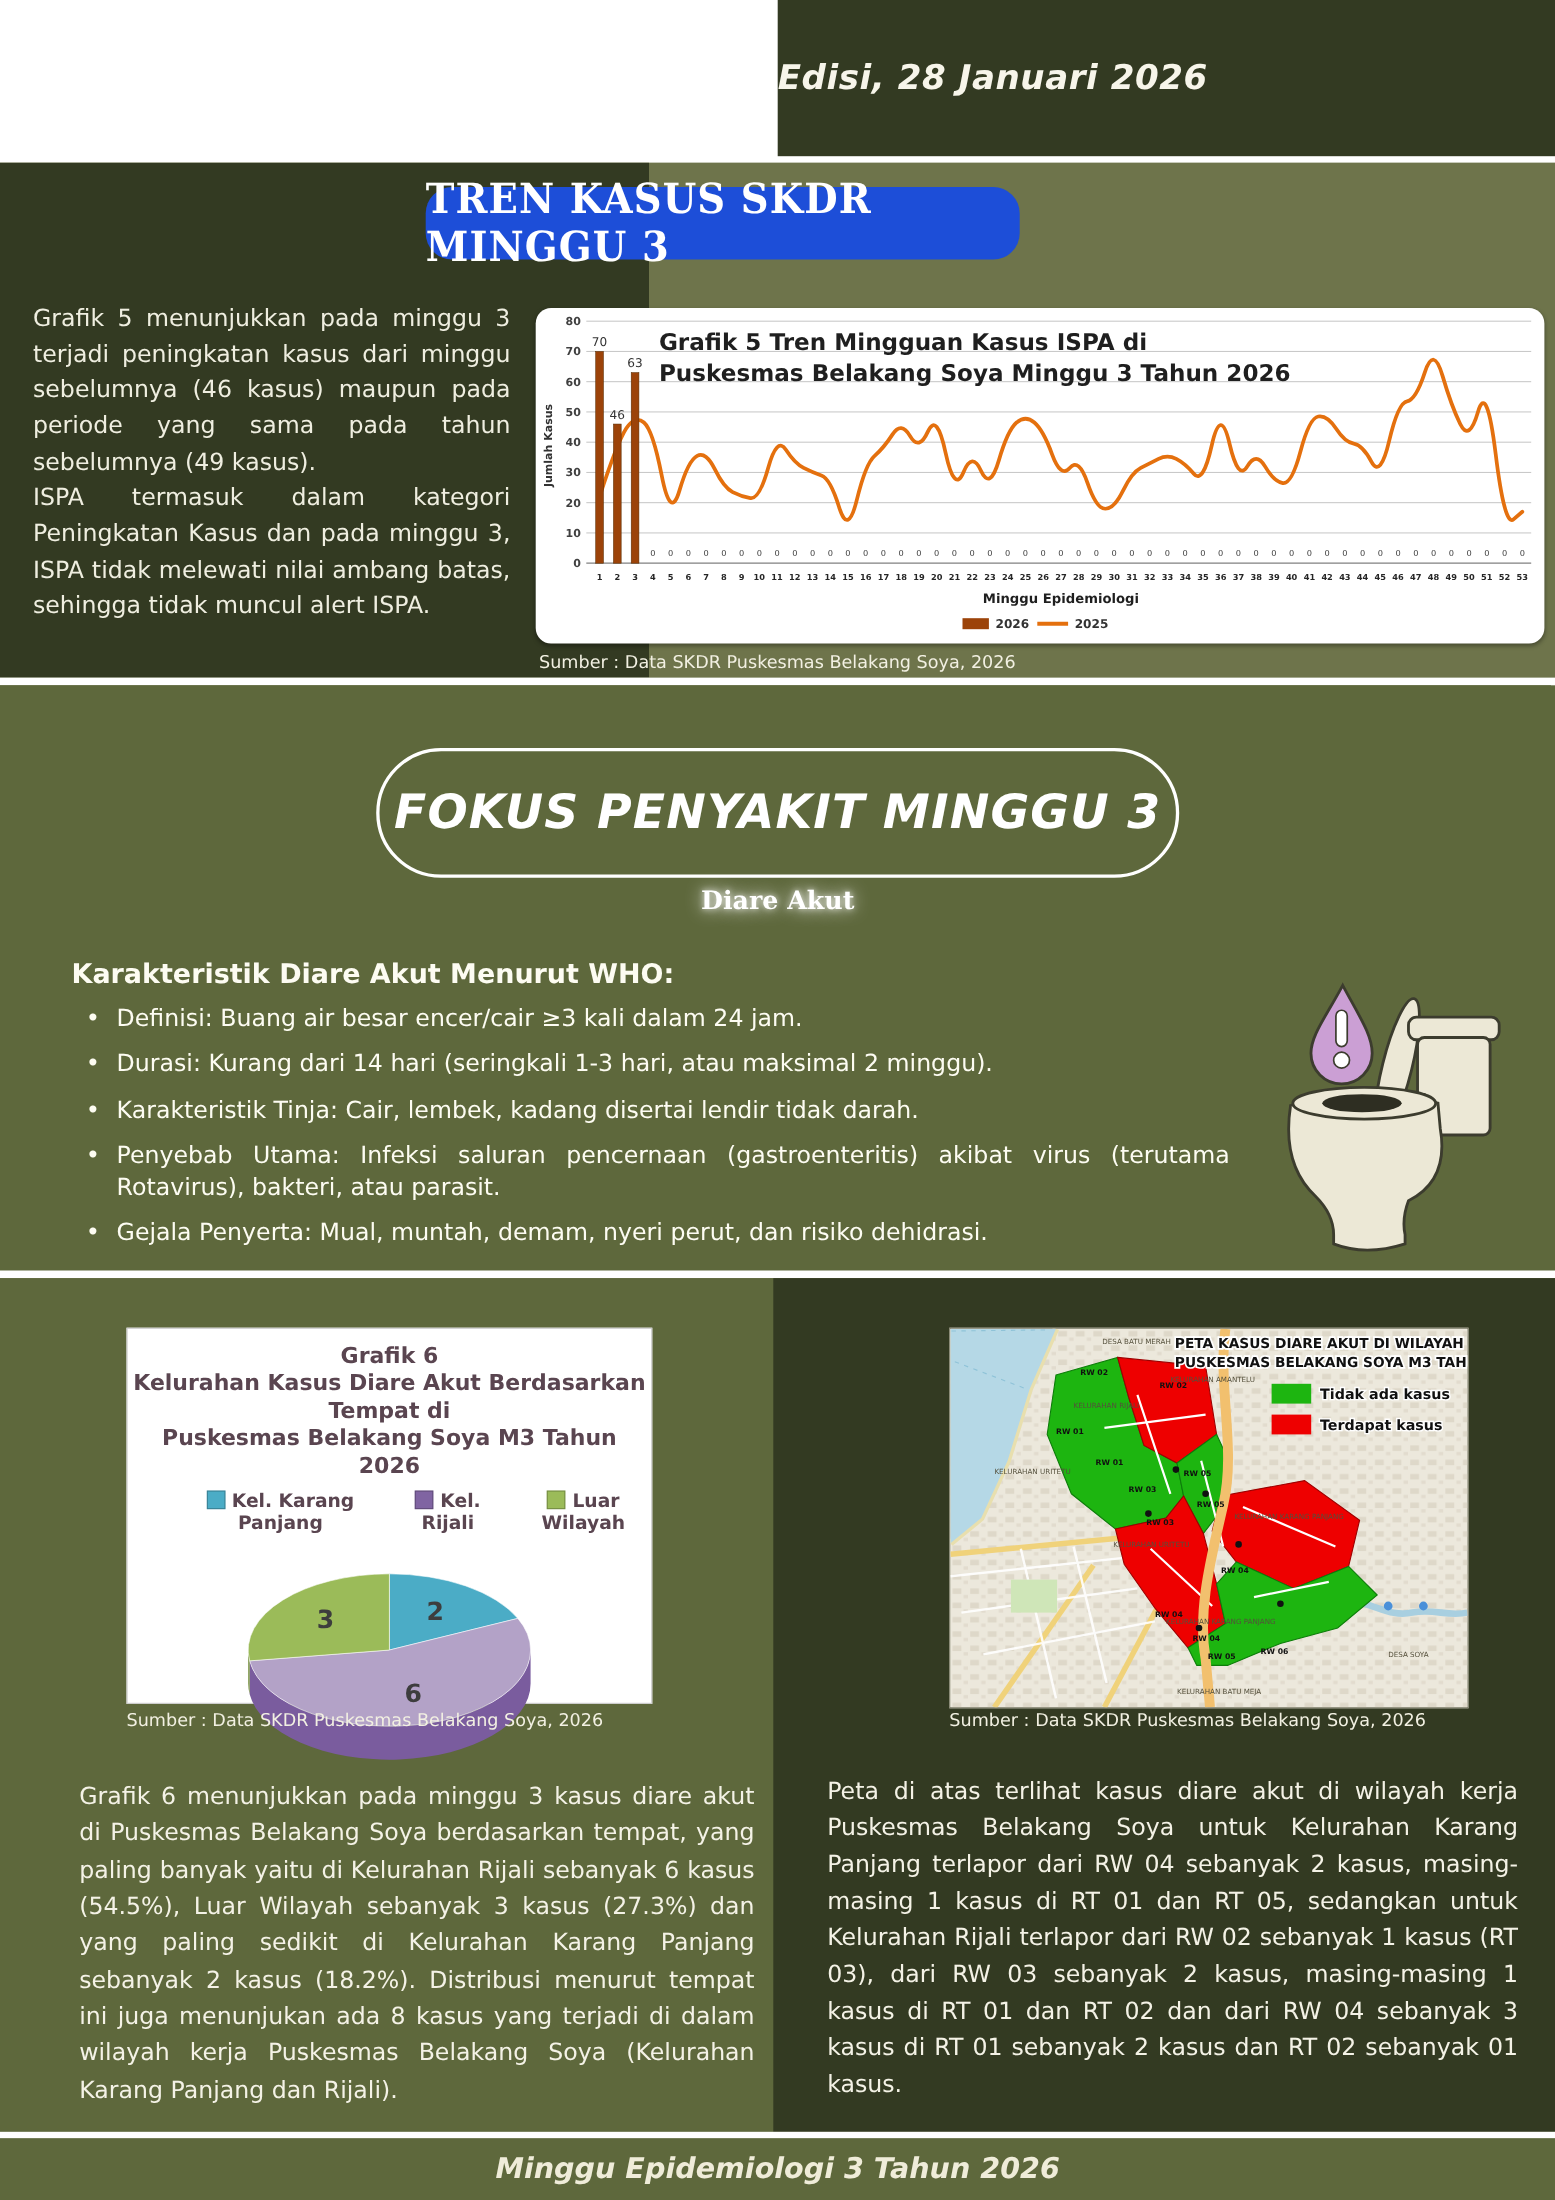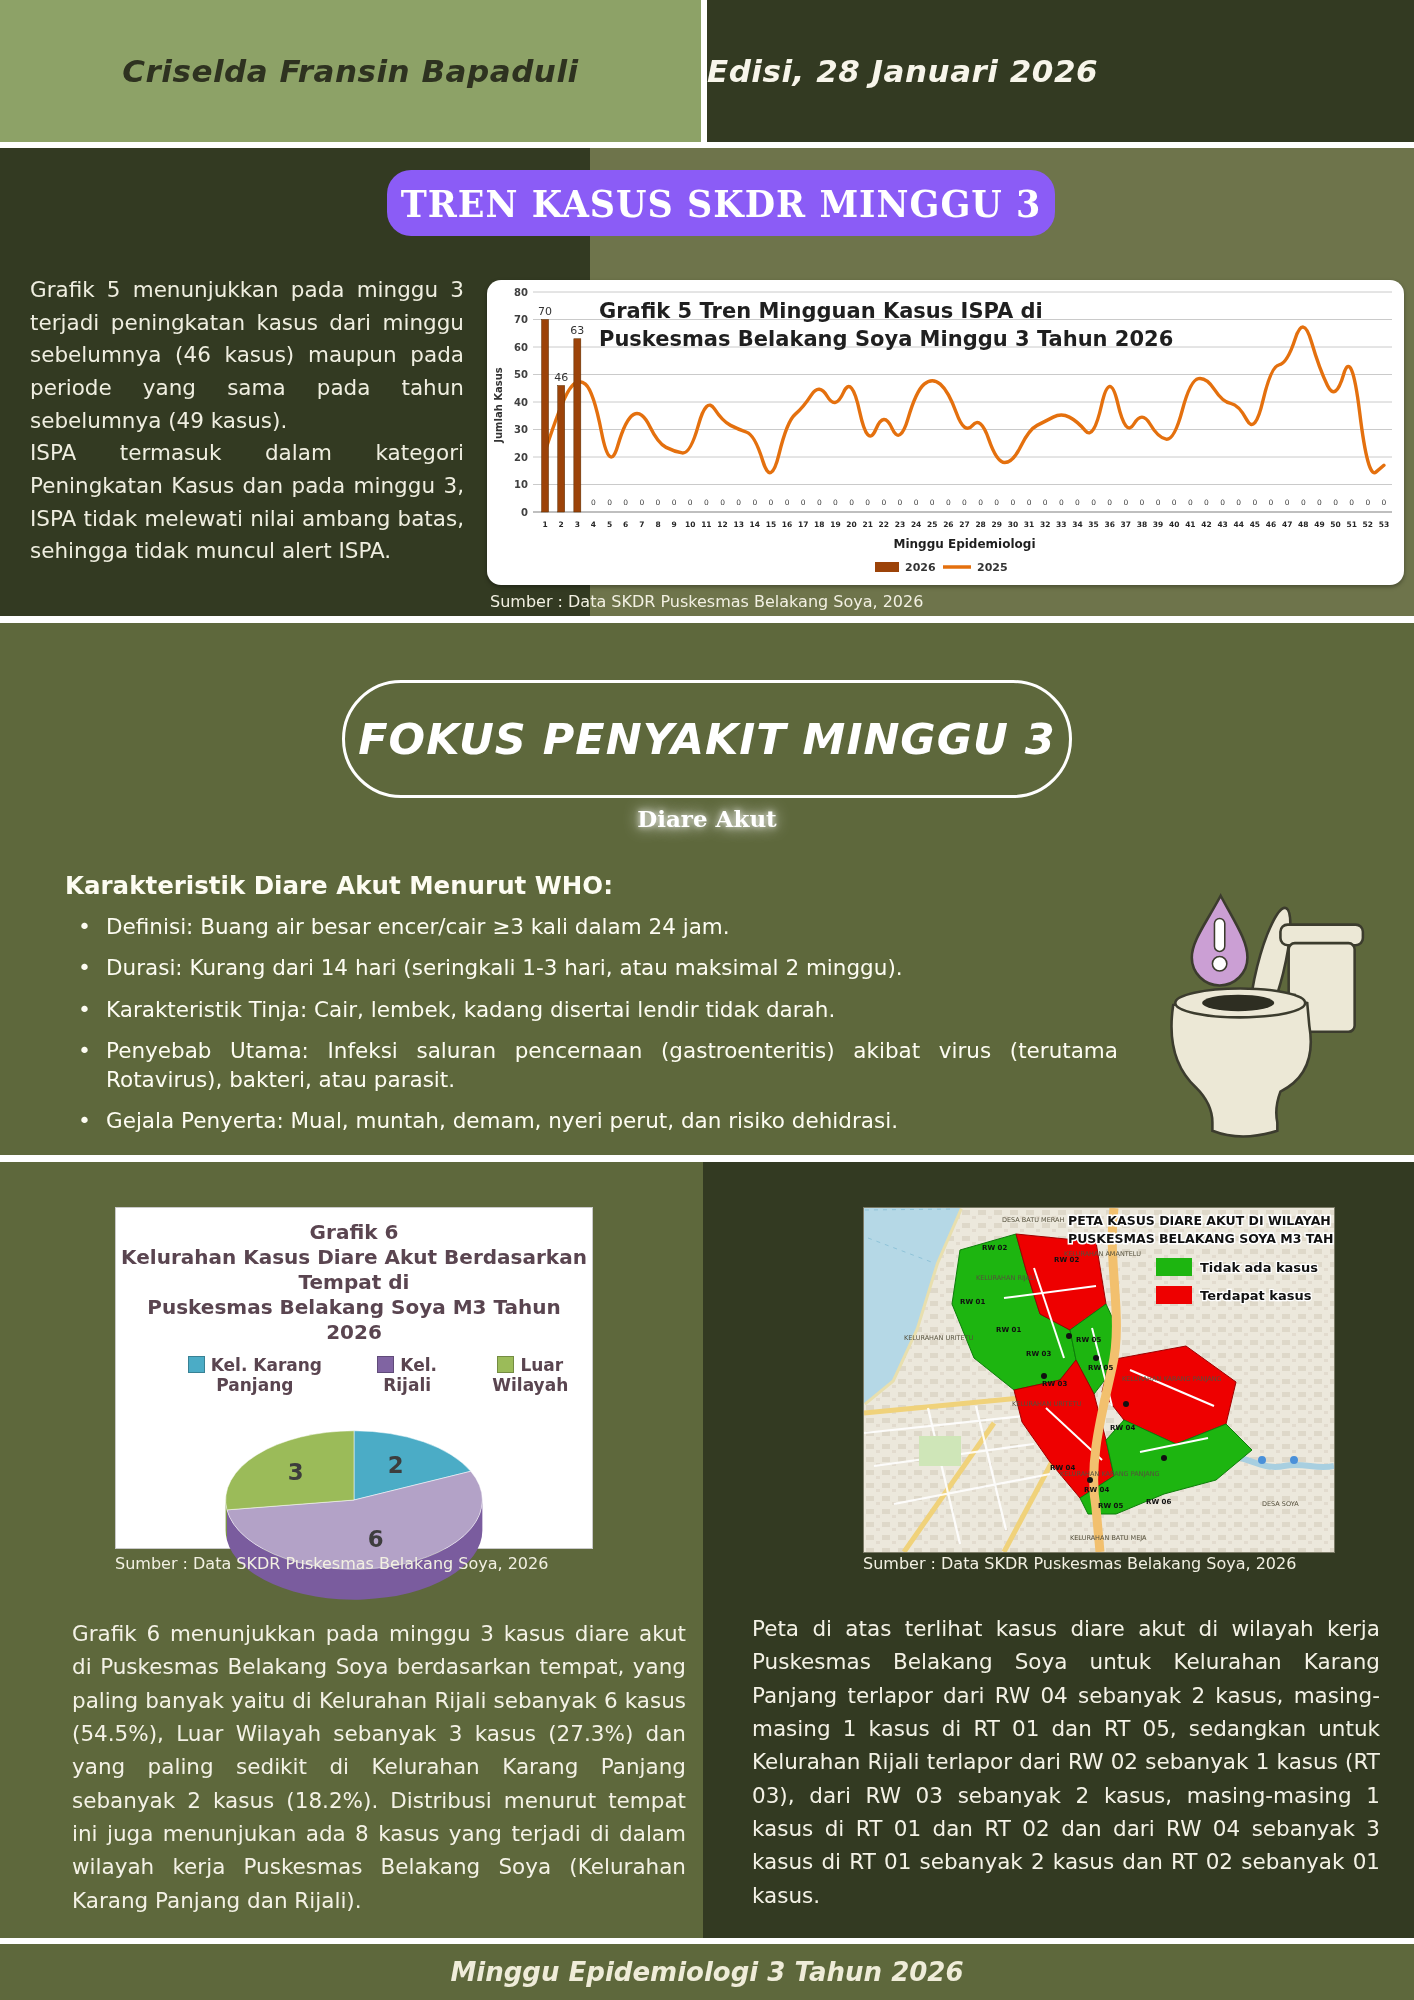--- a/index.html
+++ b/index.html
@@ -9,21 +9,21 @@
   .header{position:absolute;top:0;left:0;width:1414px;height:148px;background:#ffffff;}
   .header-left{position:absolute;top:0;left:0;width:701px;height:142px;background:#8da267;
                display:flex;align-items:center;justify-content:center;}
   .header-left span{font-style:italic;font-weight:600;font-size:31px;color:#2e3220;letter-spacing:.5px;}
   .header-right{position:absolute;top:0;left:707px;width:707px;height:142px;background:#333a22;
                 display:flex;align-items:center;}
   .header-right span{font-style:italic;font-weight:600;font-size:31px;color:#f7f5ea;letter-spacing:.5px;}
   
   .band-tren{position:absolute;top:148px;left:0;width:1414px;height:468px;background:#6e744b;}
   .band-tren .left-bg{position:absolute;top:0;left:0;width:590px;height:468px;background:#333a22;}
-  .title-pill{position:absolute;left:387px;top:22px;width:668px;height:66px;background:#8b5cf6;
+  .title-pill{position:absolute;left:387px;top:22px;width:540px;height:66px;background:#1d4ed8;
               border-radius:24px;display:flex;align-items:center;justify-content:center;}
   .title-pill span{font-family:"DejaVu Serif",serif;font-weight:bold;font-size:35px;color:#fff;
                    letter-spacing:1px;transform:scaleY(1.08);}
   .tren-text{position:absolute;left:30px;top:126px;width:434px;color:#efeee0;font-size:21.5px;
              line-height:1.52;text-align:justify;}
   .chart-card{position:absolute;left:487px;top:132px;width:917px;height:305px;background:#fff;
               border-radius:14px;box-shadow:0 2px 4px rgba(0,0,0,.35);}
   .chart-card svg{display:block;width:917px;height:305px;font-family:"DejaVu Sans",sans-serif;}
   .source-caption{font-size:16px;color:#f2f0e2;}
   .src-tren{position:absolute;left:490px;top:444px;}
@@ -69,23 +69,20 @@
   .footer{position:absolute;top:1944px;left:0;width:1414px;height:56px;background:#5e683c;
           display:flex;align-items:center;justify-content:center;}
   .footer span{font-style:italic;font-weight:bold;font-size:26px;color:#efecd9;}
 </style>
 </head>
 <body>
 
 <div class="page">
 
   <div class="header">
-    <div class="header-left">
-      <span>Criselda Fransin Bapaduli</span>
-    </div>
     <div class="header-right">
       <span>Edisi, 28 Januari 2026</span>
     </div>
   </div>
 
   <div class="band-tren">
     <div class="left-bg"></div>
     <div class="title-pill">
       <span>TREN KASUS SKDR MINGGU 3</span>
     </div>

